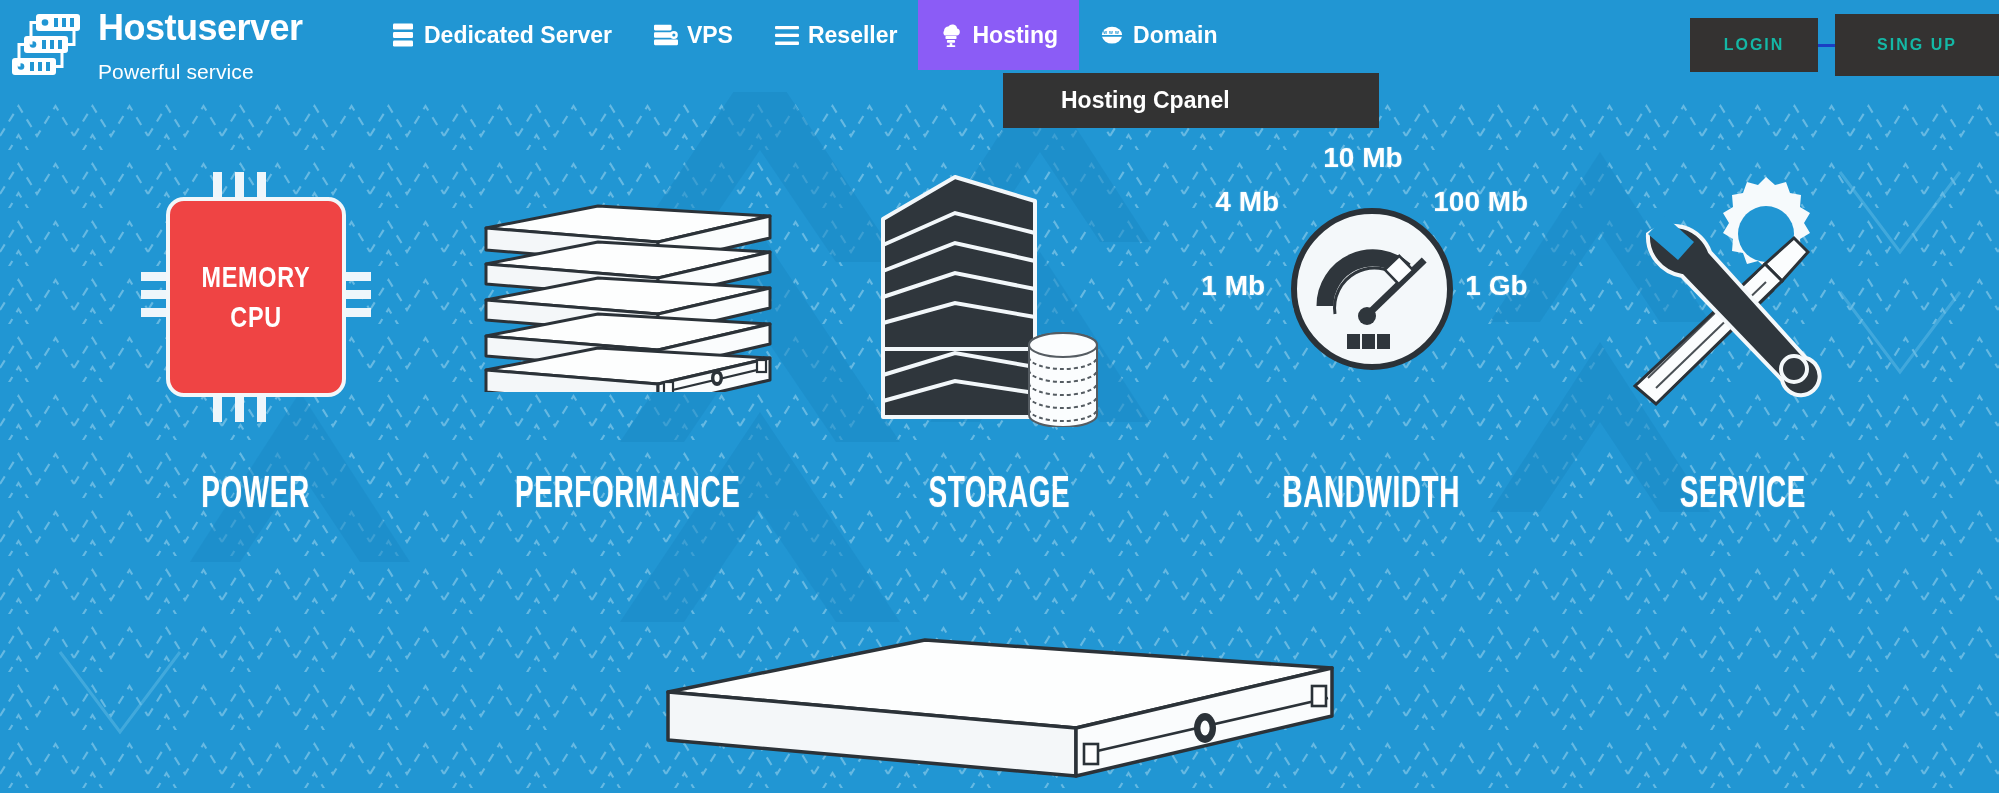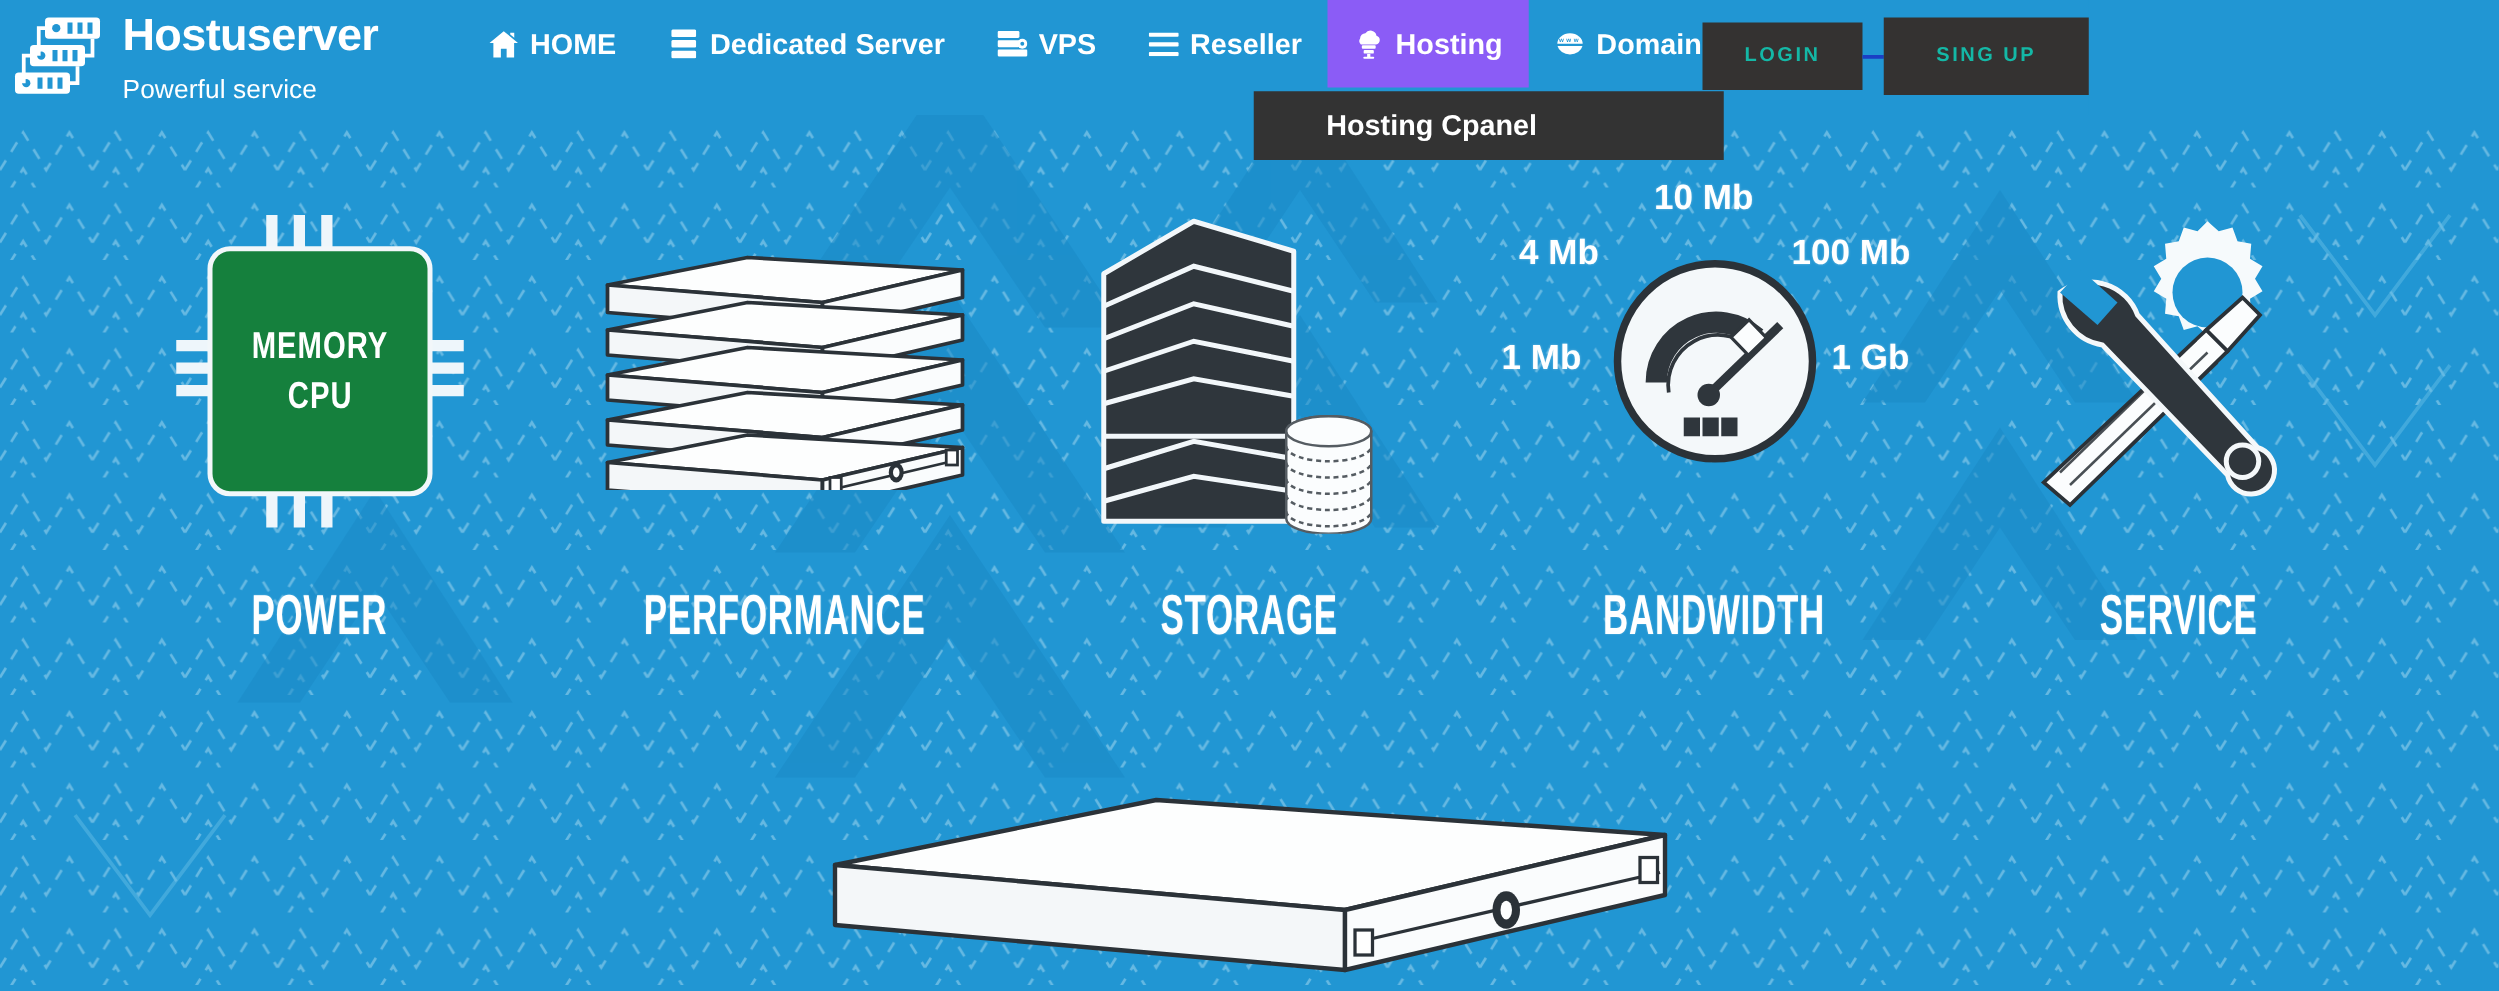--- a/index.html
+++ b/index.html
@@ -6,21 +6,21 @@
   html, body {
     width:1999px; height:793px;
     overflow:hidden;
     font-family:"Liberation Sans", sans-serif;
     background:#2196d3;
   }
 
   
   .navbar{
     position:absolute; top:0; left:0;
-    width:1671px; height:92px;
+    width:1999px; height:92px;
     background:#2196d3;
     z-index:40;
   }
   .brand{
     position:absolute; left:10px; top:8px;
     display:flex; align-items:center; gap:16px;
   }
   .brand-mark{
     width:72px; height:66px;
     flex:0 0 auto;
@@ -118,21 +118,21 @@
     transform:scaleX(0.62);
     transform-origin:center;
     white-space:nowrap;
     text-shadow:0 0 2px rgba(255,255,255,.35);
   }
 
   .chip-wrap{ position:relative; width:230px; height:250px; }
   .chip-body{
     position:absolute; left:25px; top:25px;
     width:180px; height:200px;
-    background:#15803d;
+    background:#ef4444;
     border:4px solid #f2f7fa;
     border-radius:18px;
     display:flex; flex-direction:column;
     align-items:center; justify-content:center;
     gap:6px;
   }
   .chip-line{
     color:#ffffff; font-size:30px; font-weight:bold;
     letter-spacing:1px; transform:scaleX(0.78);
   }
@@ -192,29 +192,20 @@
       </svg>
     </span>
     <span class="brand-text">
       <div class="brand-title">Hostuserver</div>
       <div class="brand-sub">Powerful service</div>
     </span>
   </div>
 
   <nav class="navmenu">
 
-    <div class="navitem">
-      <span class="navicon">
-        <svg width="24" height="23" viewBox="0 0 24 23" fill="#fff">
-          <path d="M12 1 L0.6 10.3 h3.1 V22 h6 v-7 h4.6 v7 h6 V10.3 h3.1 Z"></path>
-          <path d="M17.2 2.2 h3.2 v4 l-3.2-2.6z"></path>
-        </svg>
-      </span>
-      <span>HOME</span>
-    </div>
 
     <div class="navitem">
       <span class="navicon">
         <svg width="20" height="24" viewBox="0 0 20 24" fill="#fff">
           <rect x="0" y="0.5" width="20" height="6" rx="1.2"></rect>
           <rect x="0" y="9" width="20" height="6" rx="1.2"></rect>
           <rect x="0" y="17.5" width="20" height="6" rx="1.2"></rect>
         </svg>
       </span>
       <span>Dedicated Server</span>

